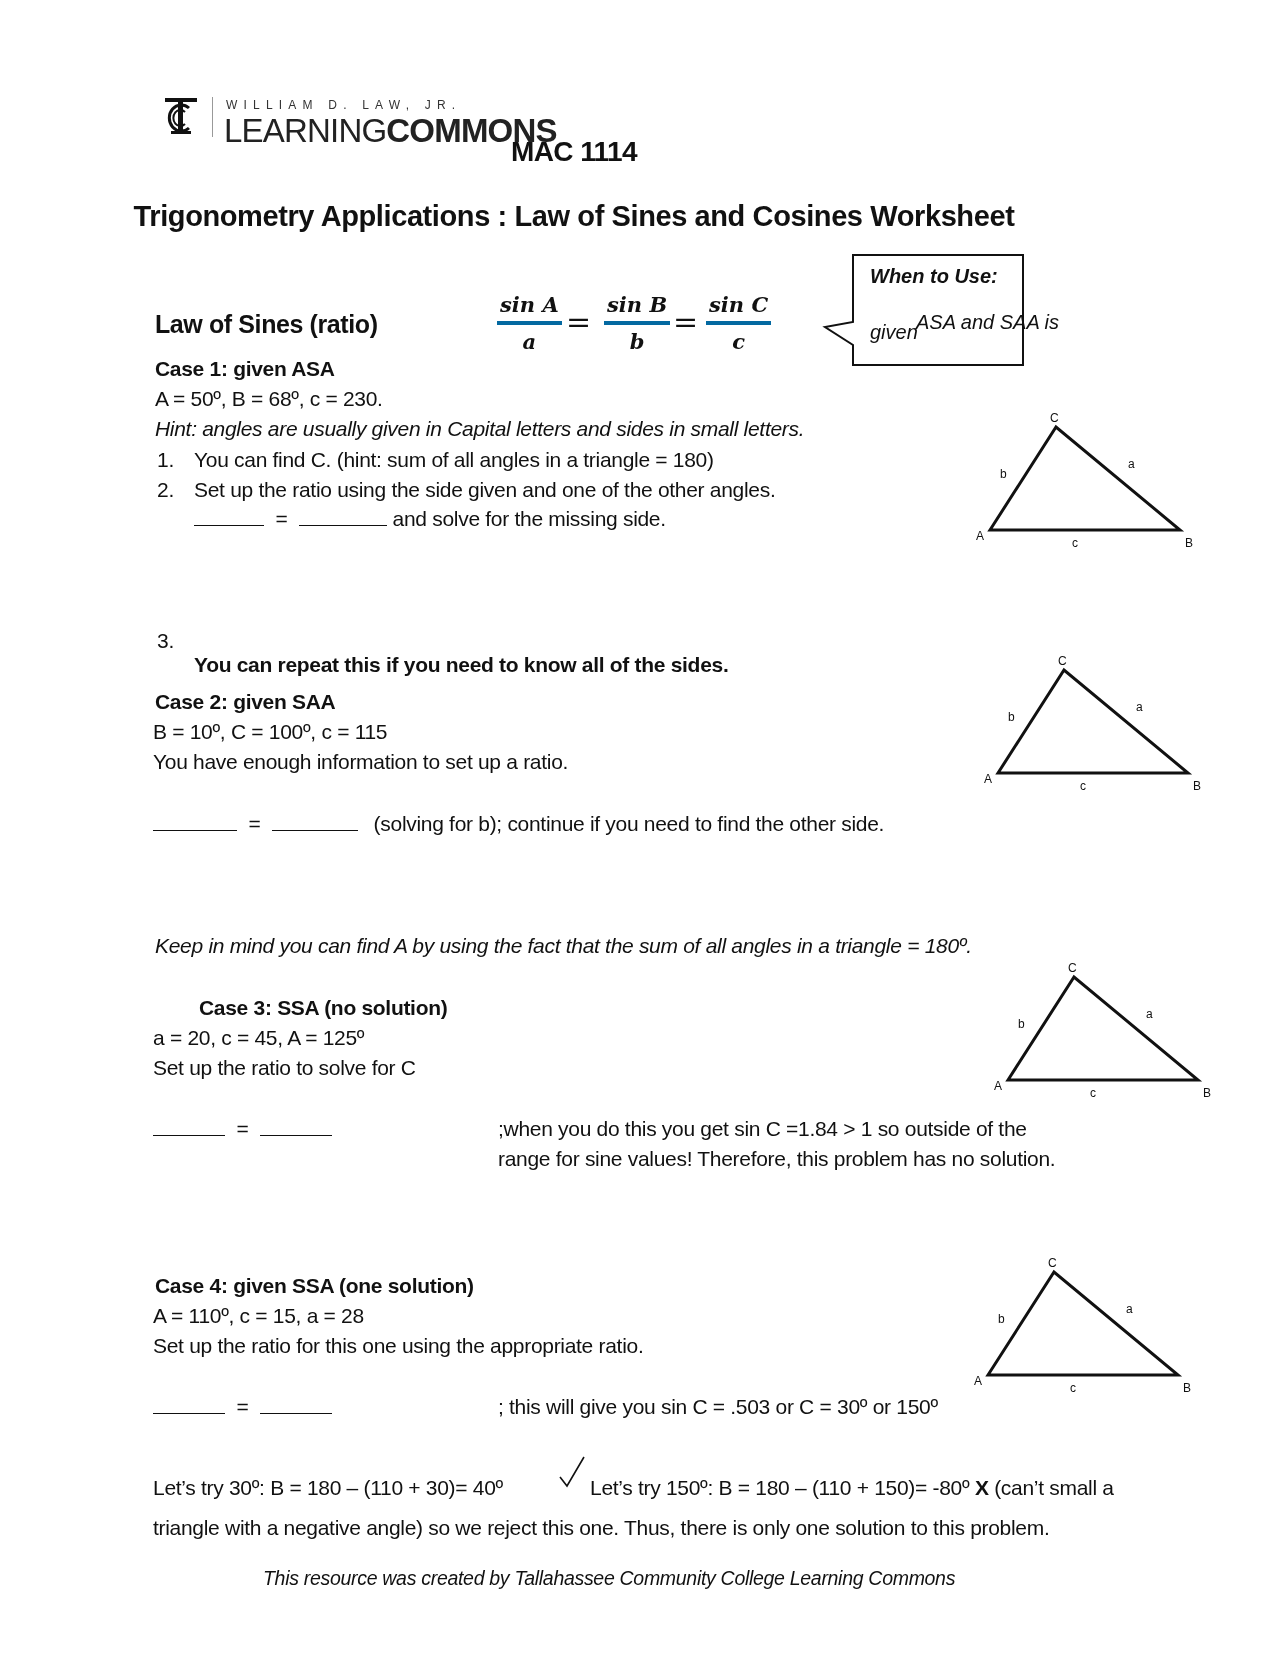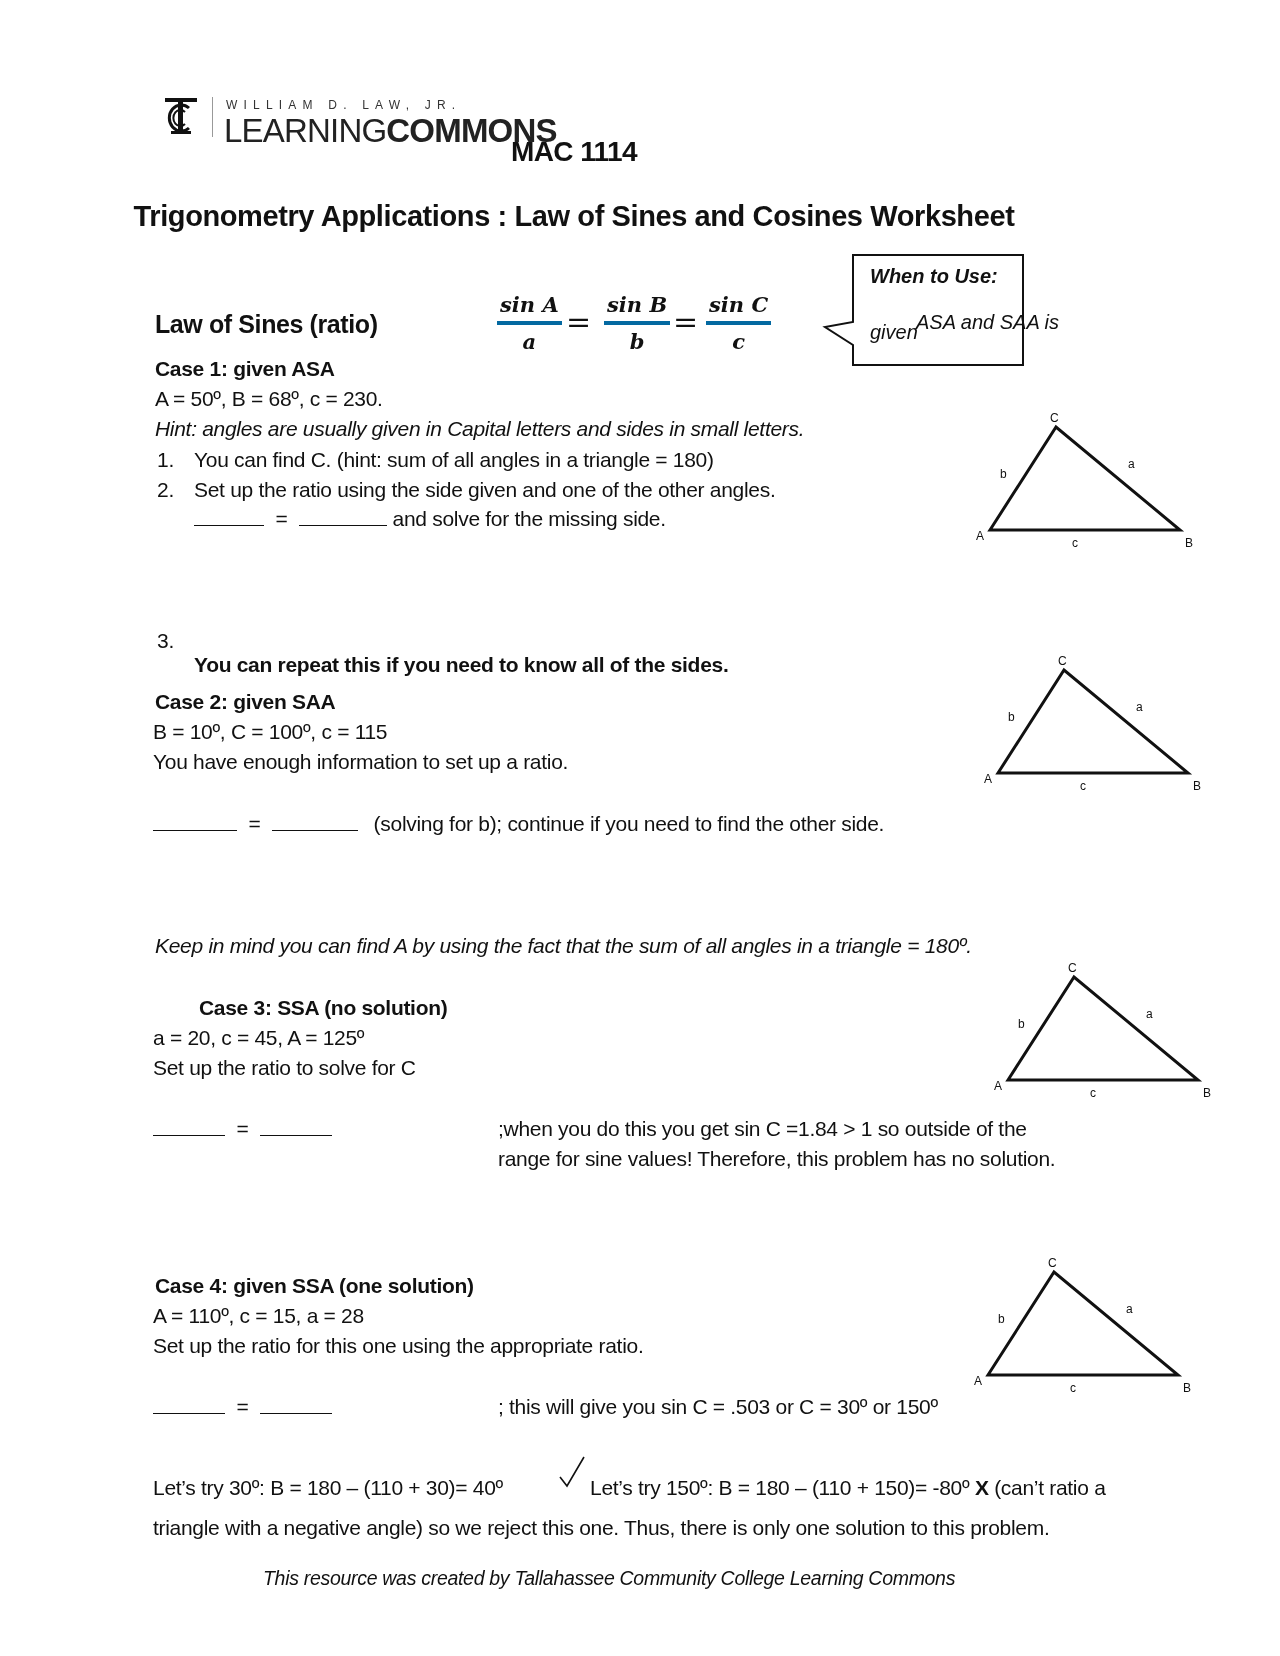--- a/index.html
+++ b/index.html
@@ -135,21 +135,21 @@
 </div>
 <div class="abs t" style="left:498px; top:1393px;">; this will give you sin C = .503 or C = 30º or 150º</div>
 
 <div class="abs t" style="left:153px; top:1474px;">Let’s try 30º: B = 180 – (110 + 30)= 40º</div>
 <svg class="check" viewBox="0 0 30 34">
   <path d="M3 22 L10 31 L27 2" fill="none" stroke="#111" stroke-width="1.6"></path>
 </svg>
 <div class="abs t" style="left:590px; top:1474px;">
   <span>Let’s try 150º: B = 180 – (110 + 150)= -80º</span>
   <span class="b">X</span>
-  <span>(can’t ratio a</span>
+  <span>(can’t small a</span>
 </div>
 <div class="abs t" style="left:153px; top:1504px;margin-top:10px;">triangle with a negative angle) so we reject this one. Thus, there is only one solution to this problem.</div>
 
 <div class="abs i" style="left:263px; top:1567px; font-size:19.5px; letter-spacing:-0.3px;">This resource was created by Tallahassee Community College Learning Commons</div>
 
 <svg class="tri" viewBox="0 0 1280 1656">
   <g>
       <polygon points="990,530 1056,427 1180,530" fill="none" stroke="#111" stroke-width="3" stroke-linejoin="miter"></polygon>
       <text x="976" y="540">A</text>
       <text x="1050" y="422">C</text>

